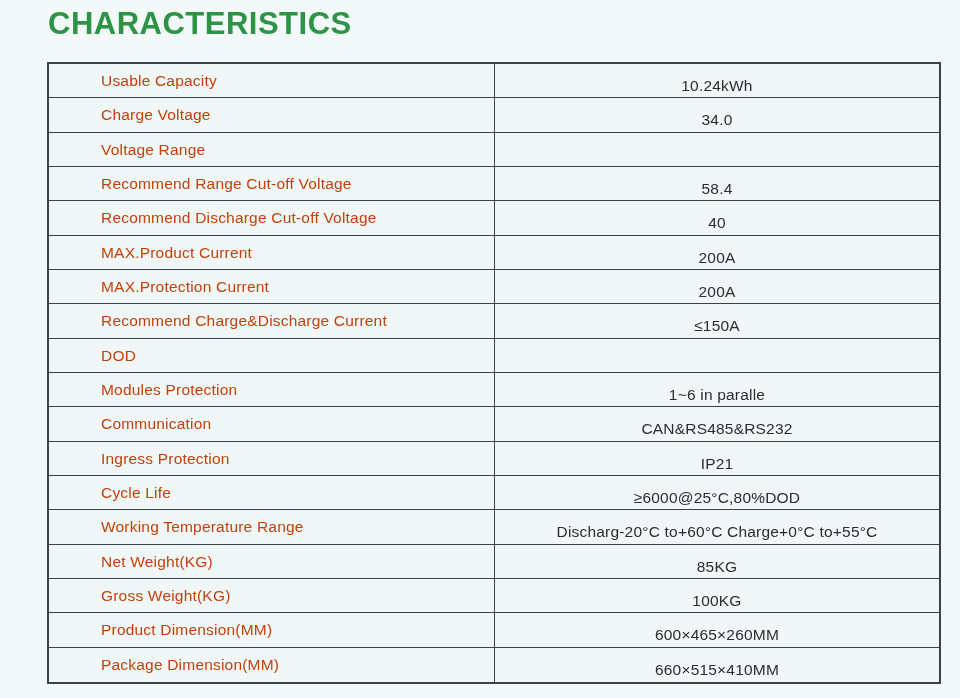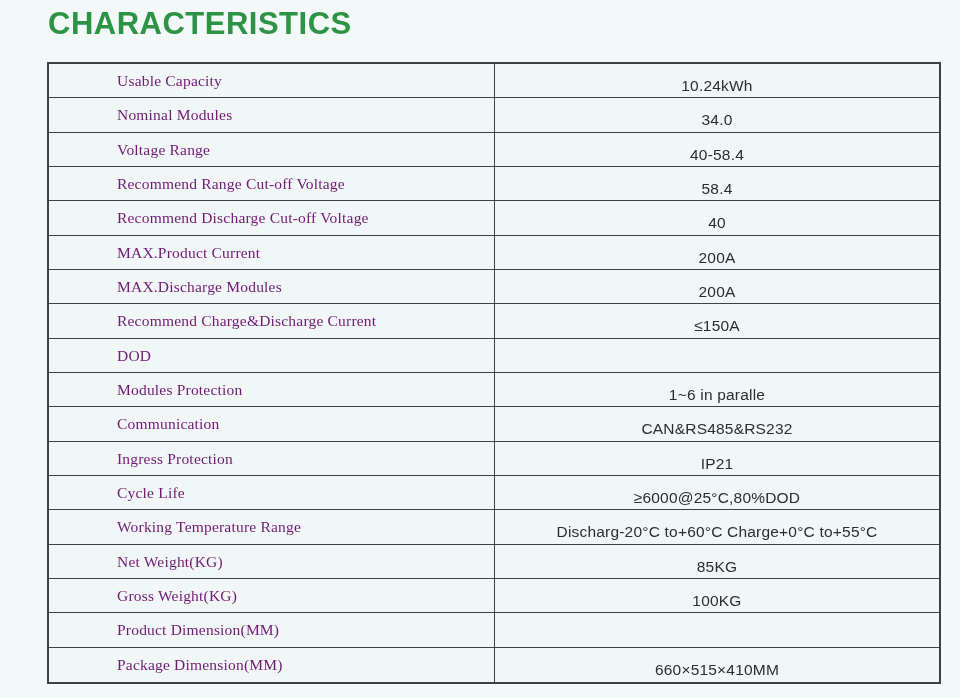--- a/index.html
+++ b/index.html
@@ -47,28 +47,27 @@
     grid-template-columns: 446px 1fr;
     border-bottom: 1.5px solid #3d4245;
   }
   .spec-row:last-child {
     border-bottom: none;
   }
 
   .spec-label-cell {
     display: flex;
     align-items: center;
-    padding-left: 68px;
+    padding-left: 52px;
     padding-top: 1px;
     border-right: 1.5px solid #3d4245;
     font-size: 15.5px;
-    color: #701a75;
+    color: #c2410c;
     letter-spacing: 0.2px;
     white-space: nowrap;
-    font-family: Liberation Serif, serif;
   }
 
   .spec-value-cell {
     display: flex;
     align-items: center;
     justify-content: center;
     padding-top: 3px;
     font-size: 15.5px;
     color: #2b2e2f;
     letter-spacing: 0.2px;
@@ -82,41 +81,40 @@
 <div class="page">
 
   <div class="page-title">CHARACTERISTICS</div>
 
   <div class="spec-table">
       <div class="spec-row">
         <div class="spec-label-cell">Usable Capacity</div>
         <div class="spec-value-cell">10.24kWh</div>
       </div>
       <div class="spec-row">
-        <div class="spec-label-cell">Nominal Modules</div>
+        <div class="spec-label-cell">Charge Voltage</div>
         <div class="spec-value-cell">34.0</div>
       </div>
       <div class="spec-row">
         <div class="spec-label-cell">Voltage Range</div>
-        <div class="spec-value-cell">40-58.4</div>
       </div>
       <div class="spec-row">
         <div class="spec-label-cell">Recommend Range Cut-off Voltage</div>
         <div class="spec-value-cell">58.4</div>
       </div>
       <div class="spec-row">
         <div class="spec-label-cell">Recommend Discharge Cut-off Voltage</div>
         <div class="spec-value-cell">40</div>
       </div>
       <div class="spec-row">
         <div class="spec-label-cell">MAX.Product Current</div>
         <div class="spec-value-cell">200A</div>
       </div>
       <div class="spec-row">
-        <div class="spec-label-cell">MAX.Discharge Modules</div>
+        <div class="spec-label-cell">MAX.Protection Current</div>
         <div class="spec-value-cell">200A</div>
       </div>
       <div class="spec-row">
         <div class="spec-label-cell">Recommend Charge&amp;Discharge Current</div>
         <div class="spec-value-cell">≤150A</div>
       </div>
       <div class="spec-row">
         <div class="spec-label-cell">DOD</div>
       </div>
       <div class="spec-row">
@@ -142,20 +140,21 @@
       <div class="spec-row">
         <div class="spec-label-cell">Net Weight(KG)</div>
         <div class="spec-value-cell">85KG</div>
       </div>
       <div class="spec-row">
         <div class="spec-label-cell">Gross Weight(KG)</div>
         <div class="spec-value-cell">100KG</div>
       </div>
       <div class="spec-row">
         <div class="spec-label-cell">Product Dimension(MM)</div>
+        <div class="spec-value-cell">600×465×260MM</div>
       </div>
       <div class="spec-row">
         <div class="spec-label-cell">Package Dimension(MM)</div>
         <div class="spec-value-cell">660×515×410MM</div>
       </div>
     </div>
 
 </div>
 
 </body></html>

